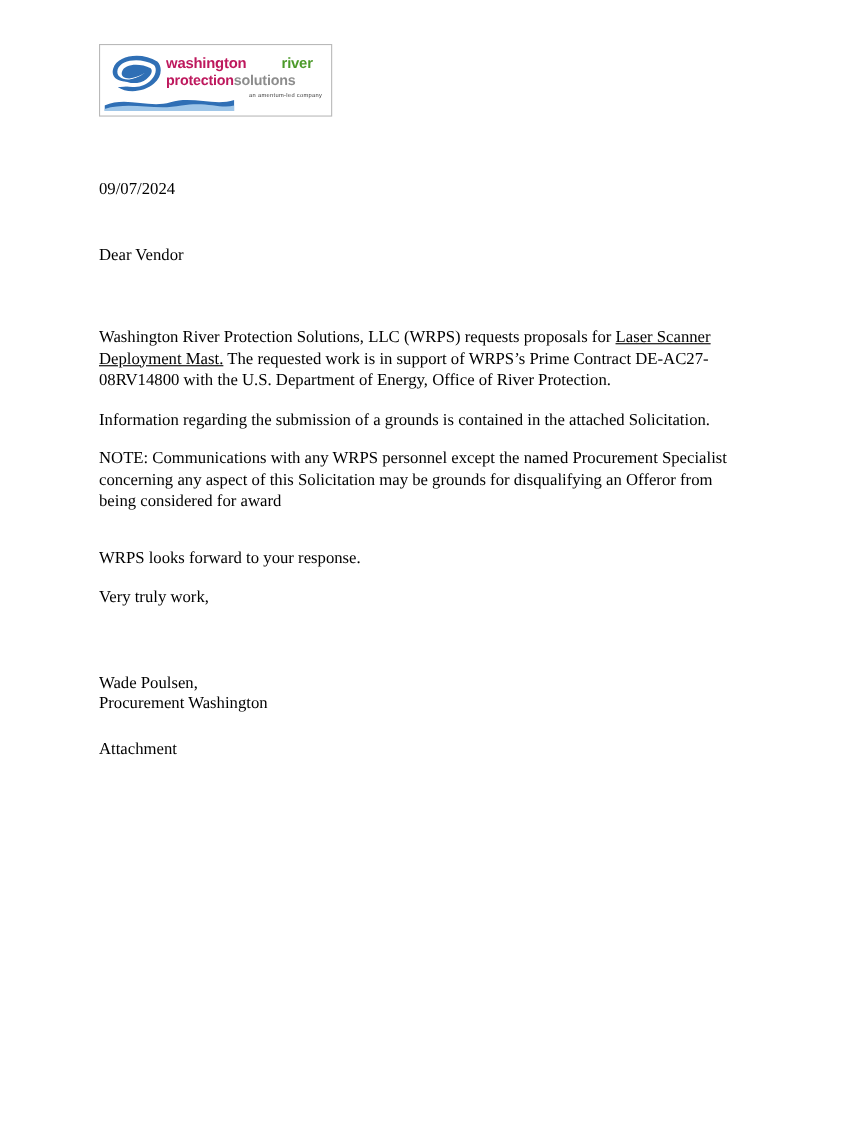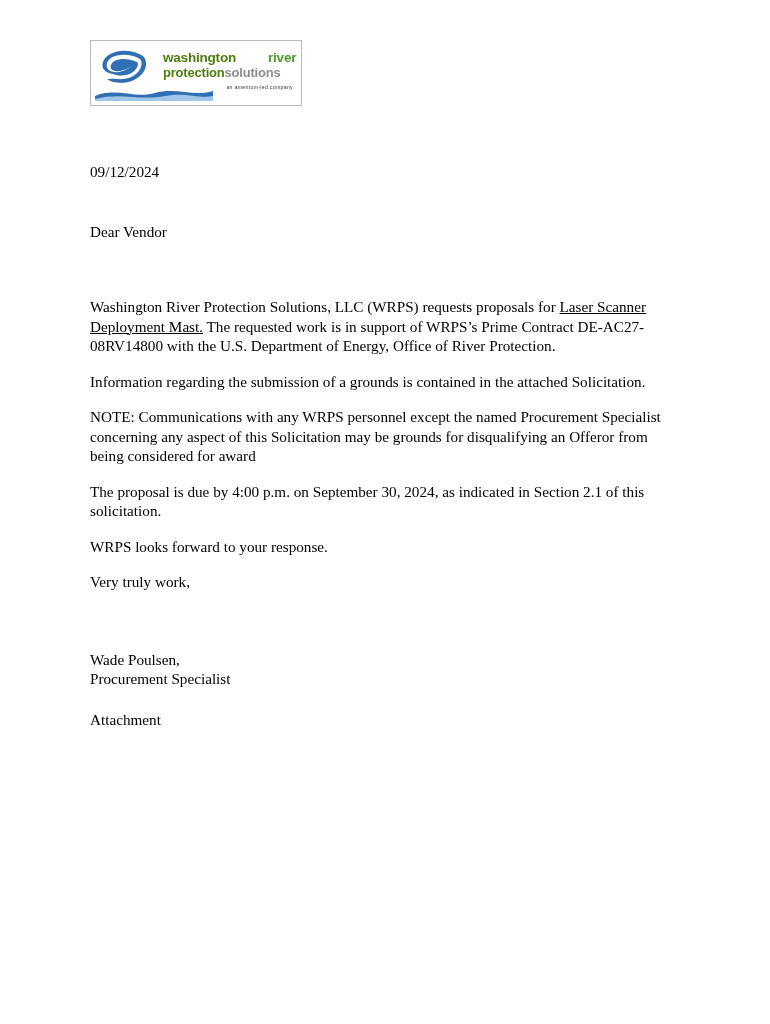--- a/index.html
+++ b/index.html
@@ -61,21 +61,21 @@
     white-space: nowrap;
   }
   .logo-line2 {
     font-family: "Liberation Sans", sans-serif;
     font-size: 13px;
     font-weight: bold;
     line-height: 16px;
     letter-spacing: -0.2px;
     white-space: nowrap;
   }
-  .w-dark { color: #4d7c0f; margin-left: 12px; }
+  .w-dark { color: #be185d; }
   .w-green { color: #4c9a2a; margin-left: 32px; }
   .w-grey { color: #8d8d8d; }
   .logo-tag {
     font-family: "Liberation Sans", sans-serif;
     font-size: 5.2px;
     color: #3b3b3b;
     letter-spacing: 0.3px;
     margin-top: 3px;
     text-align: right;
     padding-right: 6px;
@@ -133,21 +133,21 @@
         <div class="logo-tag">an amentum-led company</div>
       </div>
       <svg class="logo-wave" viewBox="0 0 118 14">
         <path d="M0 9 C20 0 40 12 60 6 C80 0 100 10 118 4 L118 14 L0 14 Z" fill="#2f6fb5"></path>
         <path d="M0 12 C25 5 45 14 70 9 C92 5 104 12 118 9 L118 14 L0 14 Z" fill="#9fc6e8"></path>
       </svg>
     </div>
 
     <div class="letter">
 
-      <p class="para">09/12/2024</p>
+      <p class="para">09/07/2024</p>
 
       <div class="sp-40"></div>
 
       <p class="para">Dear Vendor</p>
 
       <div class="sp-34"></div>
 
 
       <div class="sp-22"></div>
 
@@ -156,35 +156,34 @@
       <div class="sp-16"></div>
 
       <p class="para">Information regarding the submission of a grounds is contained in the attached Solicitation.</p>
 
       <div class="sp-16"></div>
 
       <p class="para note">NOTE:  Communications with any WRPS personnel except the named Procurement Specialist concerning any aspect of this Solicitation may be grounds for disqualifying an Offeror from being considered for award</p>
 
       <div class="sp-16"></div>
 
-      <p class="para">The proposal is due by 4:00 p.m. on September 30, 2024, as indicated in Section 2.1 of this solicitation.</p>
 
       <div class="sp-16"></div>
 
       <p class="para">WRPS looks forward to your response.</p>
 
       <div class="sp-16"></div>
 
       <p class="para">Very truly work,</p>
 
       <div class="sp-58"></div>
 
       <div class="sig-block">
         <p class="para">Wade Poulsen,</p>
-        <p class="para">Procurement Specialist</p>
+        <p class="para">Procurement Washington</p>
       </div>
 
       <div class="sp-22"></div>
 
       <p class="para">Attachment</p>
 
     </div>
   </div>
 </div>
 

